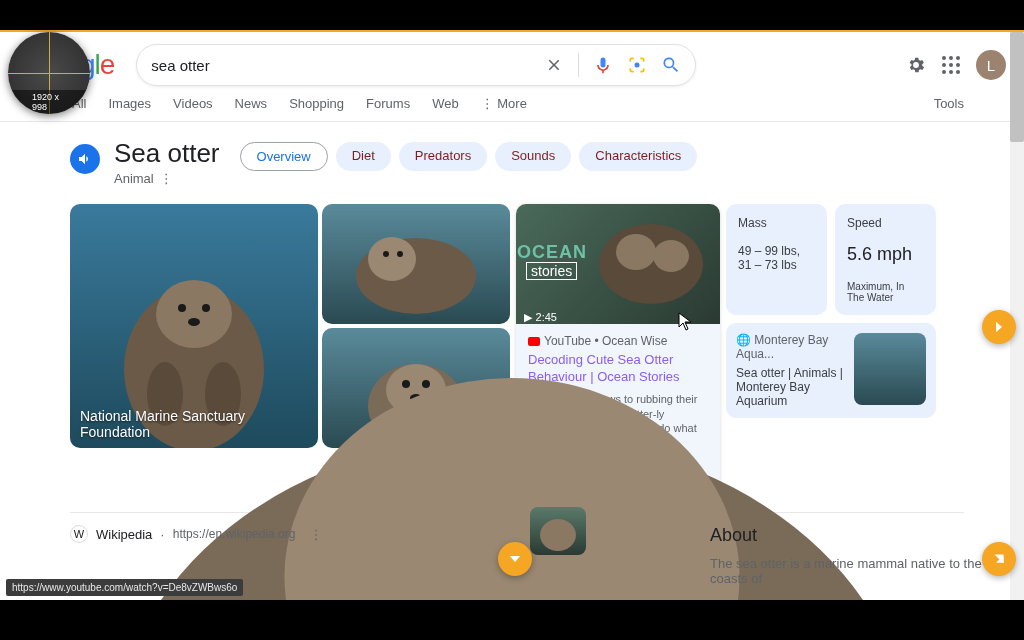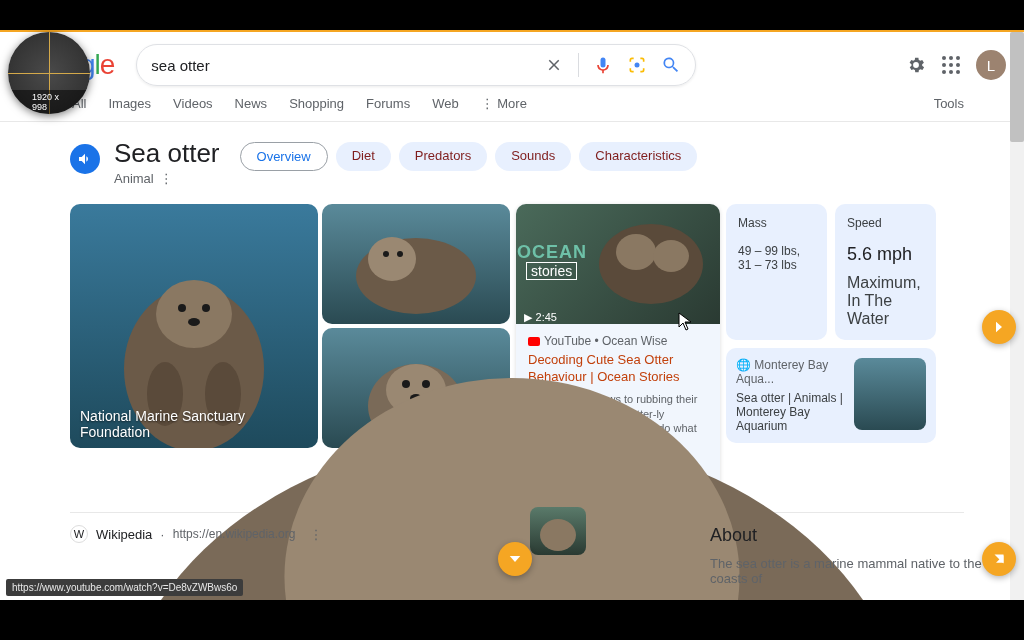--- a/index.html
+++ b/index.html
@@ -39,21 +39,21 @@
 .col1b{display:flex;flex-direction:column;gap:4px}
 .img-sm{width:188px;height:120px;border-radius:10px;background:linear-gradient(180deg,#5a8a9a,#2a4a52);position:relative}
 .camera-btn{position:absolute;bottom:8px;right:8px;width:30px;height:30px;background:rgba(40,40,40,.85);border-radius:50%;display:flex;align-items:center;justify-content:center}
 .vidcard{width:204px;border-radius:10px;background:#f1f6fd;overflow:hidden;box-shadow:0 1px 4px rgba(0,0,0,.15)}
 .vidthumb{height:120px;background:linear-gradient(135deg,#4a6a5a,#2a3a32);position:relative}
 .vidthumb .ocean{position:absolute;left:1px;top:38px;color:#6ec1a8;font-weight:700;font-size:18px;letter-spacing:1px}
 .vidthumb .stories{position:absolute;left:10px;top:58px;color:#fff;font-size:14px;border:1px solid #fff;padding:0 4px}
 .vidthumb .dur{position:absolute;left:8px;bottom:0;color:#fff;font-size:11px}
 .vidbody{padding:10px 12px;font-size:12px;color:#5f6368}
 .vidbody .src{display:flex;align-items:center;gap:4px;margin-bottom:4px}
-.vidbody .ttl{color:#c2410c;font-size:13px;line-height:1.3;margin-bottom:6px}
+.vidbody .ttl{color:#8b5cf6;font-size:13px;line-height:1.3;margin-bottom:6px}
 .vidbody .desc{font-size:11px;line-height:1.35;color:#5f6368}
 .vidbody .date{font-size:11px;color:#5f6368;margin-top:4px}
 .facts{display:flex;flex-direction:column;gap:8px;width:210px}
 .factrow{display:flex;gap:8px}
 .fact{flex:1;background:#e8f0fe;border-radius:10px;padding:12px 12px;font-size:12px;color:#3c4043}
 .fact .lbl{font-size:12px;color:#3c4043;margin-bottom:14px}
 .fact .big{font-size:18px;color:#202124;font-weight:400}
 .relcard{background:#e8f0fe;border-radius:10px;padding:10px;display:flex;gap:8px;align-items:flex-start}
 .relcard .txt{flex:1;font-size:12px;color:#3c4043}
 .relcard .txt .src2{font-size:12px;color:#5f6368;margin-bottom:5px}
@@ -242,21 +242,21 @@
 
       <div class="facts">
         <div class="factrow">
           <div class="fact">
             <div class="lbl">Mass</div>
             <div style="font-size:12px">49 – 99 lbs, 31 – 73 lbs</div>
           </div>
           <div class="fact">
             <div class="lbl">Speed</div>
             <div class="big">5.6 mph</div>
-            <div style="font-size:16px;margin-top:9px">Maximum, In The Water</div>
+            <div style="font-size:10px;margin-top:16px">Maximum, In The Water</div>
           </div>
         </div>
         <div class="relcard">
           <div class="txt">
             <div class="src2"><span>🌐</span> <span>Monterey Bay Aqua...</span></div>
             <div>Sea otter | Animals | Monterey Bay Aquarium</div>
           </div>
           <div class="relimg">
               <svg class="otter-svg" viewBox="0 0 72 72">
                 <ellipse cx="36" cy="44" rx="28" ry="22" fill="#7a6a58"></ellipse>

